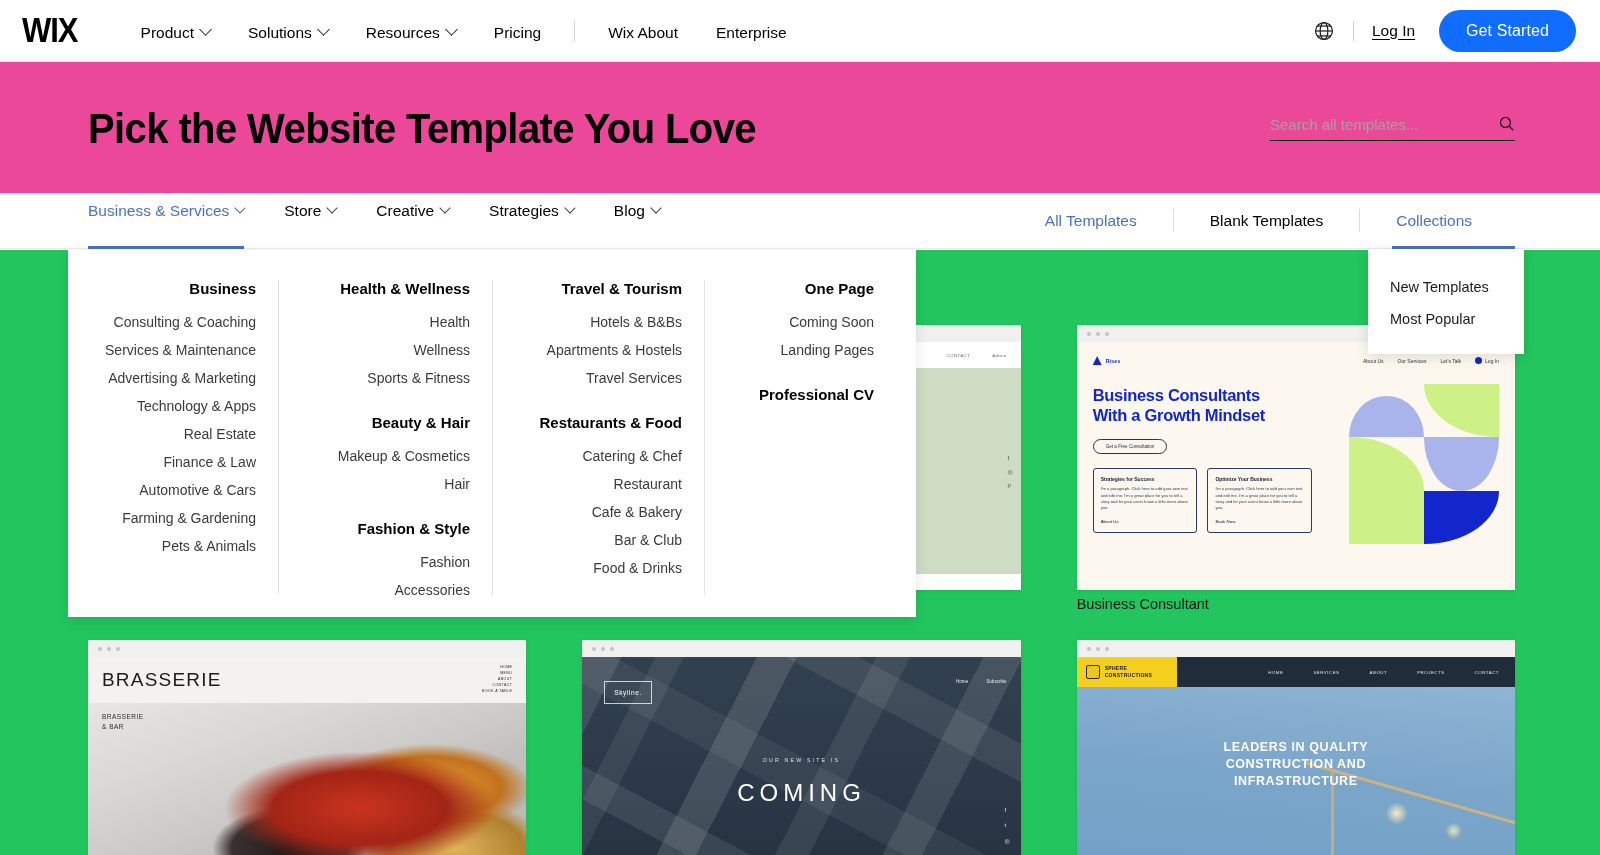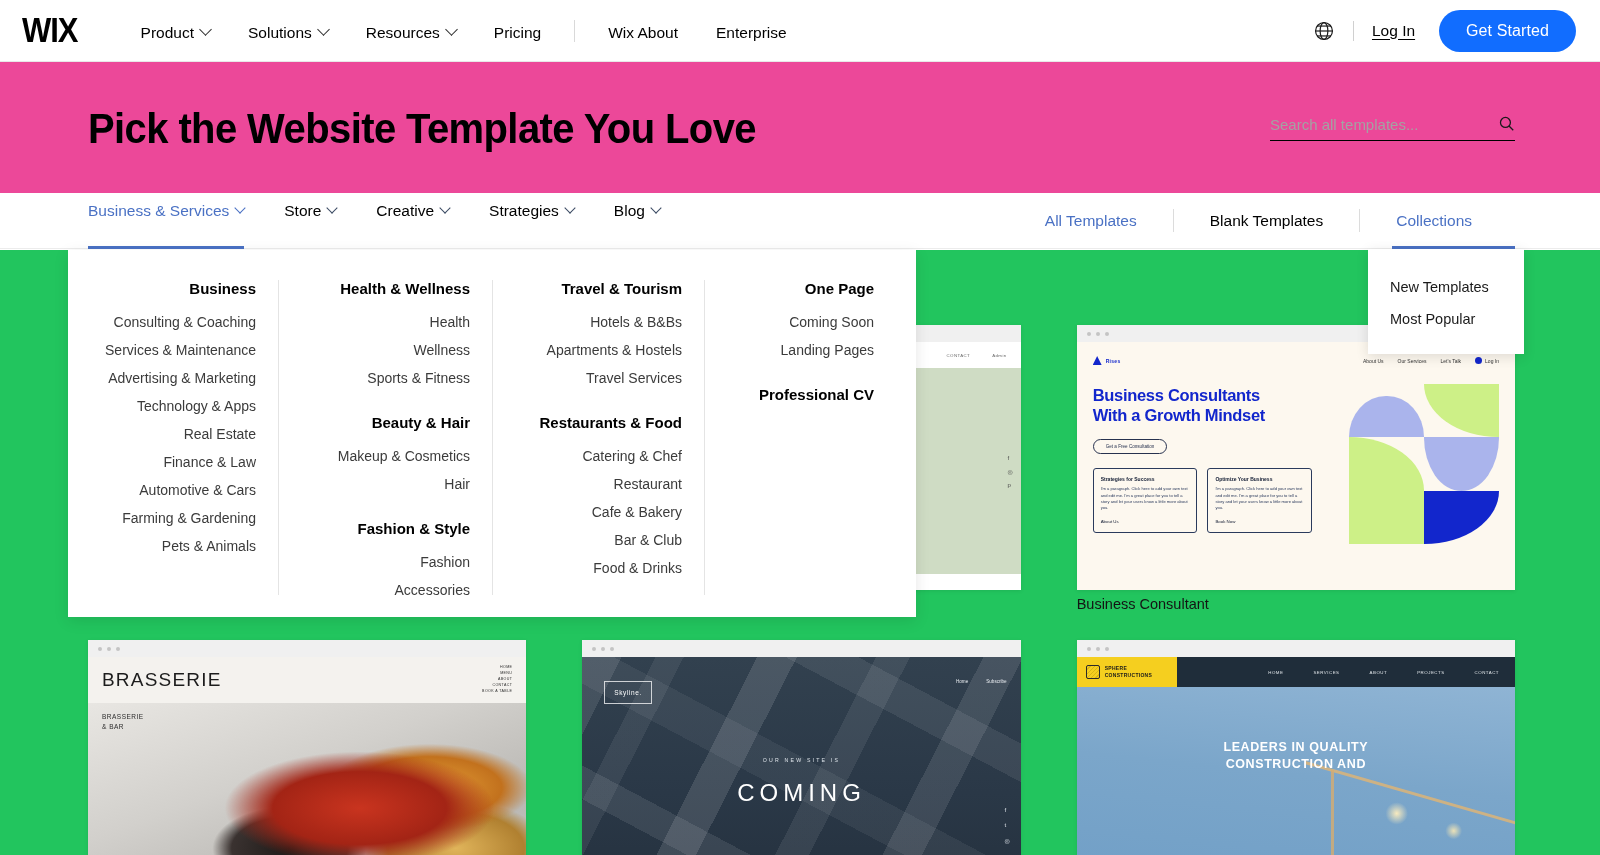--- a/index.html
+++ b/index.html
@@ -619,20 +619,21 @@
                 <span>CONTACT</span>
               </div>
             </div>
             <div class="sph-photo">
               <i class="sph-crane"></i>
               <i class="sph-crane2"></i>
             </div>
             <div class="sph-h1">
               <div>LEADERS IN QUALITY</div>
               <div>CONSTRUCTION AND</div>
+              <div>INFRASTRUCTURE</div>
             </div>
           </div>
         </div>
 
       </div>
 
     </div>
   </div>
 
   <div class="megamenu">

